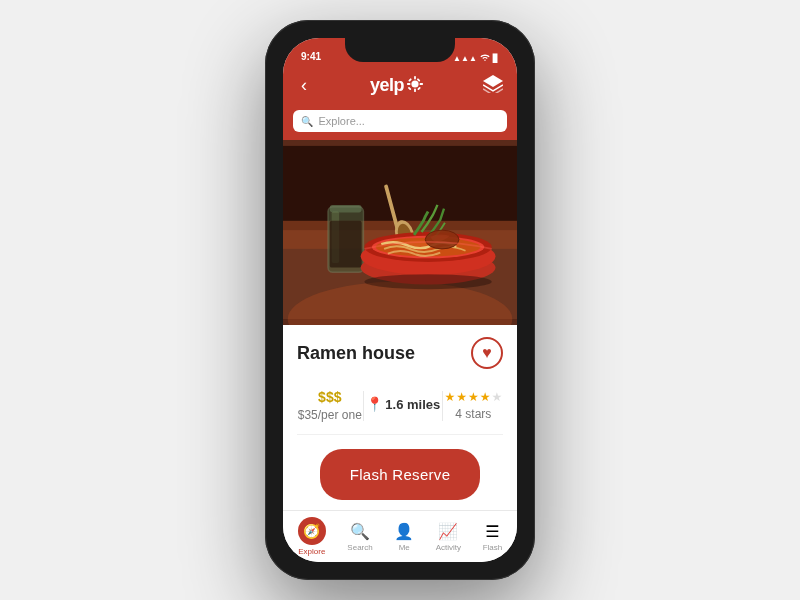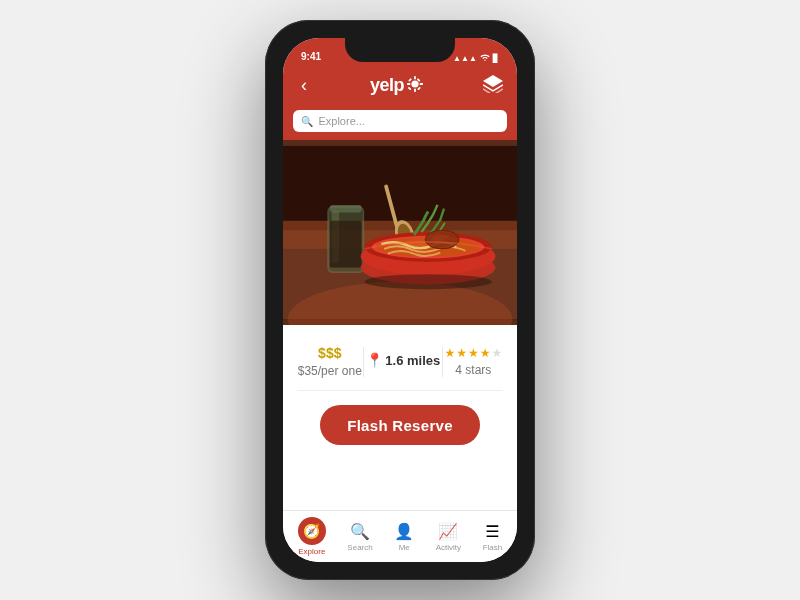--- a/index.html
+++ b/index.html
@@ -261,27 +261,27 @@
     .star-empty {
       color: #ddd;
       font-size: 12px;
     }
 
     
     .reserve-btn {
       margin: 14px auto 0;
       display: block;
       width: 160px;
-      height: 40px;
+      height: 51px;
       background: #c0392b;
       border: none;
       border-radius: 22px;
       color: #fff;
       font-size: 15px;
-      font-weight: 700;
+      font-weight: 400;
       cursor: pointer;
       letter-spacing: 0.3px;
     }
 
     
     .bottom-nav {
       height: 52px;
       background: #fff;
       border-top: 1px solid #e8e8e8;
       display: flex;
@@ -431,20 +431,26 @@
           <ellipse cx="170" cy="100" rx="18" ry="10" fill="none" stroke="#6b2008" stroke-width="1"></ellipse>
           <path d="M158 97 Q165 93 178 96 Q175 100 165 103 Q158 101 158 97z" fill="#a03818" opacity="0.6"></path>
 
           <ellipse cx="155" cy="145" rx="68" ry="8" fill="#1a0a05" opacity="0.4"></ellipse>
 
           <path d="M87 110 Q155 95 223 110" stroke="#ff6050" stroke-width="2" fill="none" opacity="0.4"></path>
         </svg>
       </div>
 
       <div class="restaurant-info">
+        <div class="restaurant-header">
+          <span class="restaurant-name">Ramen house</span>
+          <div class="heart-btn">
+            <span class="heart-icon">♥</span>
+          </div>
+        </div>
 
         <div class="stats-row">
           <div class="stat-item">
             <span class="price-value stat-value">$$$</span>
             <span class="stat-label">$35/per one</span>
           </div>
 
           <div class="divider-stat"></div>
 
           <div class="stat-item">

